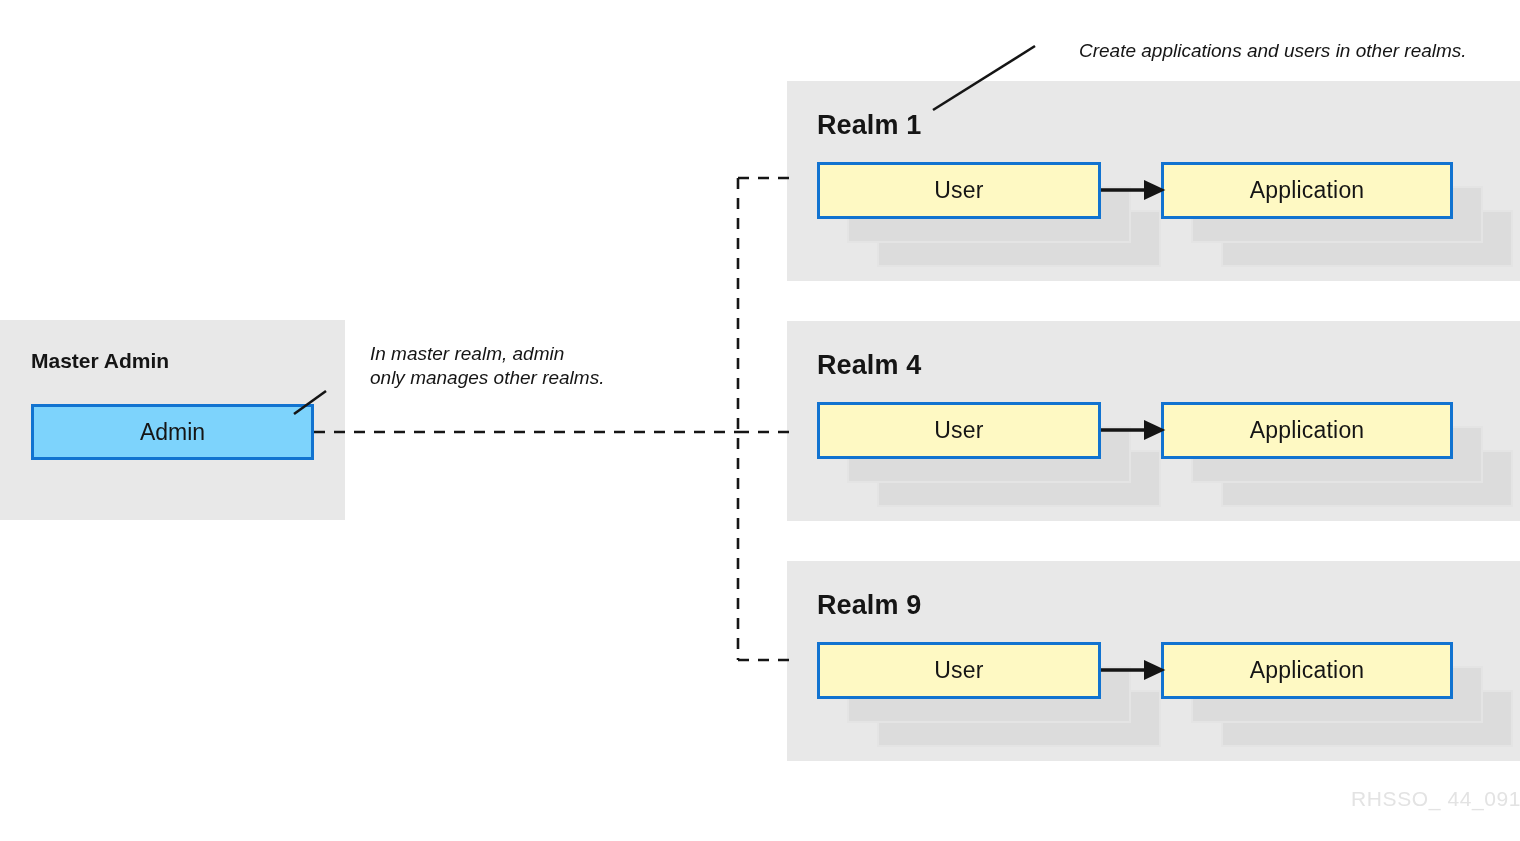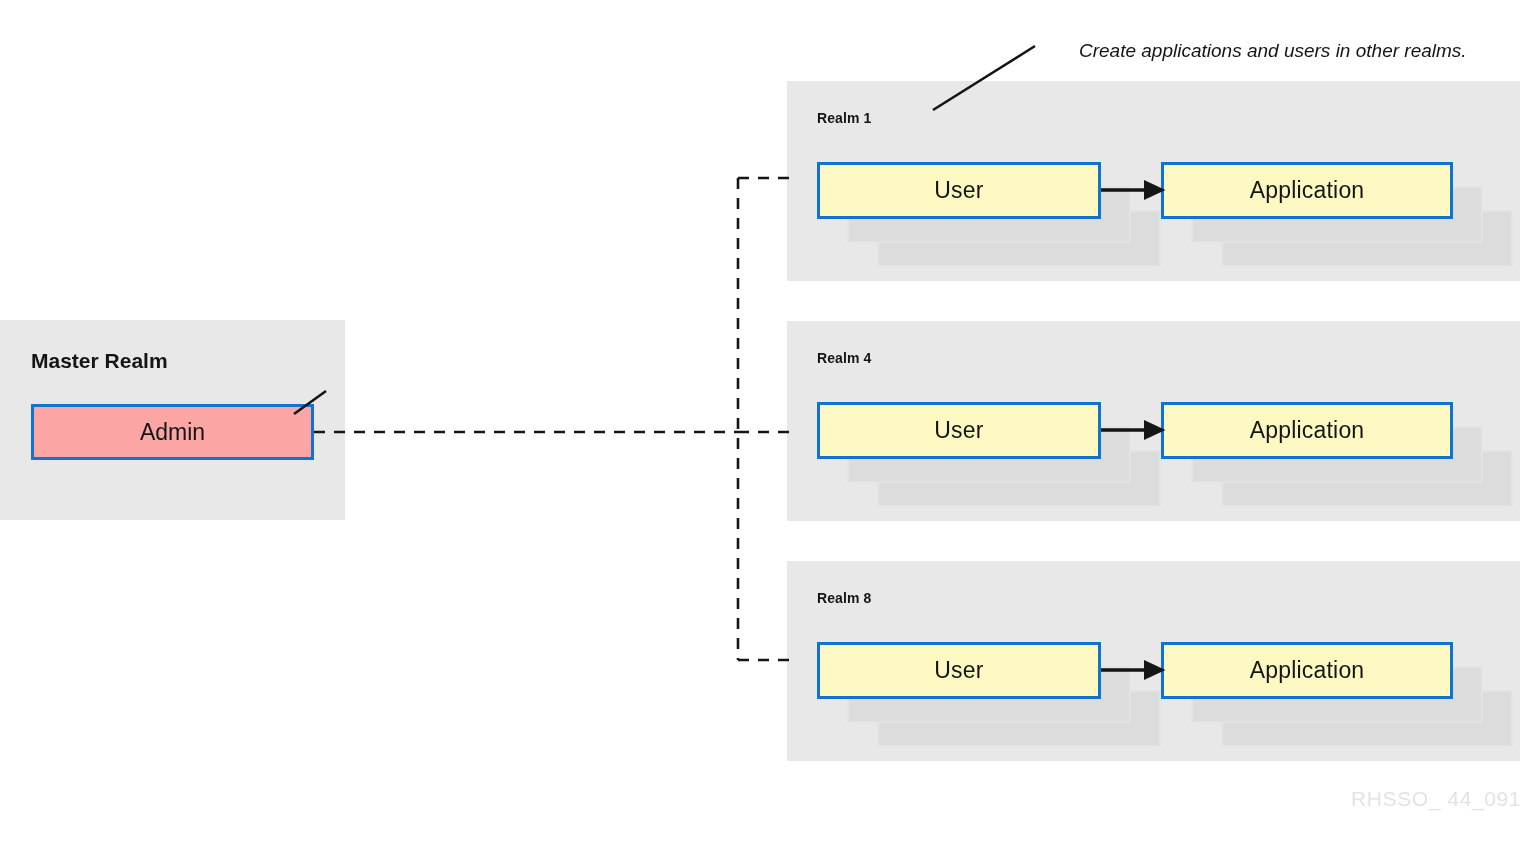--- a/index.html
+++ b/index.html
@@ -19,21 +19,21 @@
     overflow: hidden;
   }
 
   
   .realm-panel {
     position: absolute;
     background: #e8e8e8;
   }
   .realm-title {
     position: absolute;
-    font-size: 14px;
+    font-size: 27px;
     font-weight: bold;
     color: #151515;
     letter-spacing: 0.1px;
     white-space: nowrap;
   }
 
   
   .card-stack {
     position: absolute;
   }
@@ -81,21 +81,21 @@
   }
   .master-title {
     position: absolute;
     font-size: 21px;
     font-weight: bold;
     color: #151515;
     white-space: nowrap;
   }
   .plain-box {
     position: absolute;
-    background: #fca5a5;
+    background: #7dd3fc;
     border: 3px solid #1173d0;
     box-sizing: border-box;
     display: flex;
     align-items: center;
     justify-content: center;
   }
   .plain-box .card-label {
     font-size: 23px;
     color: #151515;
   }
@@ -137,21 +137,21 @@
     pointer-events: none;
   }
 </style>
 </head>
 <body>
 
 <div id="canvas">
 
   <div class="master-panel" style="left:0px; top:320px; width:345px; height:200px;"></div>
 
-  <div class="master-title" style="left:31px; top:349px;">Master Realm</div>
+  <div class="master-title" style="left:31px; top:349px;">Master Admin</div>
 
   <div class="plain-box" style="left:31px; top:404px; width:283px; height:56px;">
     <span class="card-label">Admin</span>
   </div>
 
   <div class="realm-panel" style="left:787px; top:81px; width:733px; height:200px;"></div>
 
   <div class="realm-title" style="left:817px; top:110px;">Realm 1</div>
 
   <div class="card-stack" style="left:817px; top:162px; width:284px; height:57px;">
@@ -185,21 +185,21 @@
   <div class="card-stack" style="left:1161px; top:402px; width:292px; height:57px;">
     <div class="shadow-layer layer-back"></div>
     <div class="shadow-layer layer-mid"></div>
     <div class="card-front">
       <span class="card-label">Application</span>
     </div>
   </div>
 
   <div class="realm-panel" style="left:787px; top:561px; width:733px; height:200px;"></div>
 
-  <div class="realm-title" style="left:817px; top:590px;">Realm 8</div>
+  <div class="realm-title" style="left:817px; top:590px;">Realm 9</div>
 
   <div class="card-stack" style="left:817px; top:642px; width:284px; height:57px;">
     <div class="shadow-layer layer-back"></div>
     <div class="shadow-layer layer-mid"></div>
     <div class="card-front">
       <span class="card-label">User</span>
     </div>
   </div>
 
   <div class="card-stack" style="left:1161px; top:642px; width:292px; height:57px;">
@@ -231,18 +231,20 @@
     <defs>
       <marker id="arrowhead" markerWidth="7" markerHeight="7" refX="0.4" refY="3" orient="auto" markerUnits="strokeWidth">
         <path d="M 0 0 L 6.4 3 L 0 6 z" fill="#151515"></path>
       </marker>
     </defs>
     <line x1="1101" y1="190" x2="1145" y2="190" stroke="#151515" stroke-width="3.4" marker-end="url(#arrowhead)"></line>
     <line x1="1101" y1="430" x2="1145" y2="430" stroke="#151515" stroke-width="3.4" marker-end="url(#arrowhead)"></line>
     <line x1="1101" y1="670" x2="1145" y2="670" stroke="#151515" stroke-width="3.4" marker-end="url(#arrowhead)"></line>
   </svg>
 
+  <div class="annotation" style="left:370px; top:342px; width:300px;">In master realm, admin
+only manages other realms.</div>
 
   <div class="annotation" style="left:1043px; top:39px; width:460px;margin-left:36px;">Create applications and users in other realms.</div>
 
   <div class="watermark" style="left:1351px; top:787px;">RHSSO_ 44_0919</div>
 
 </div>
 
 </body></html>

